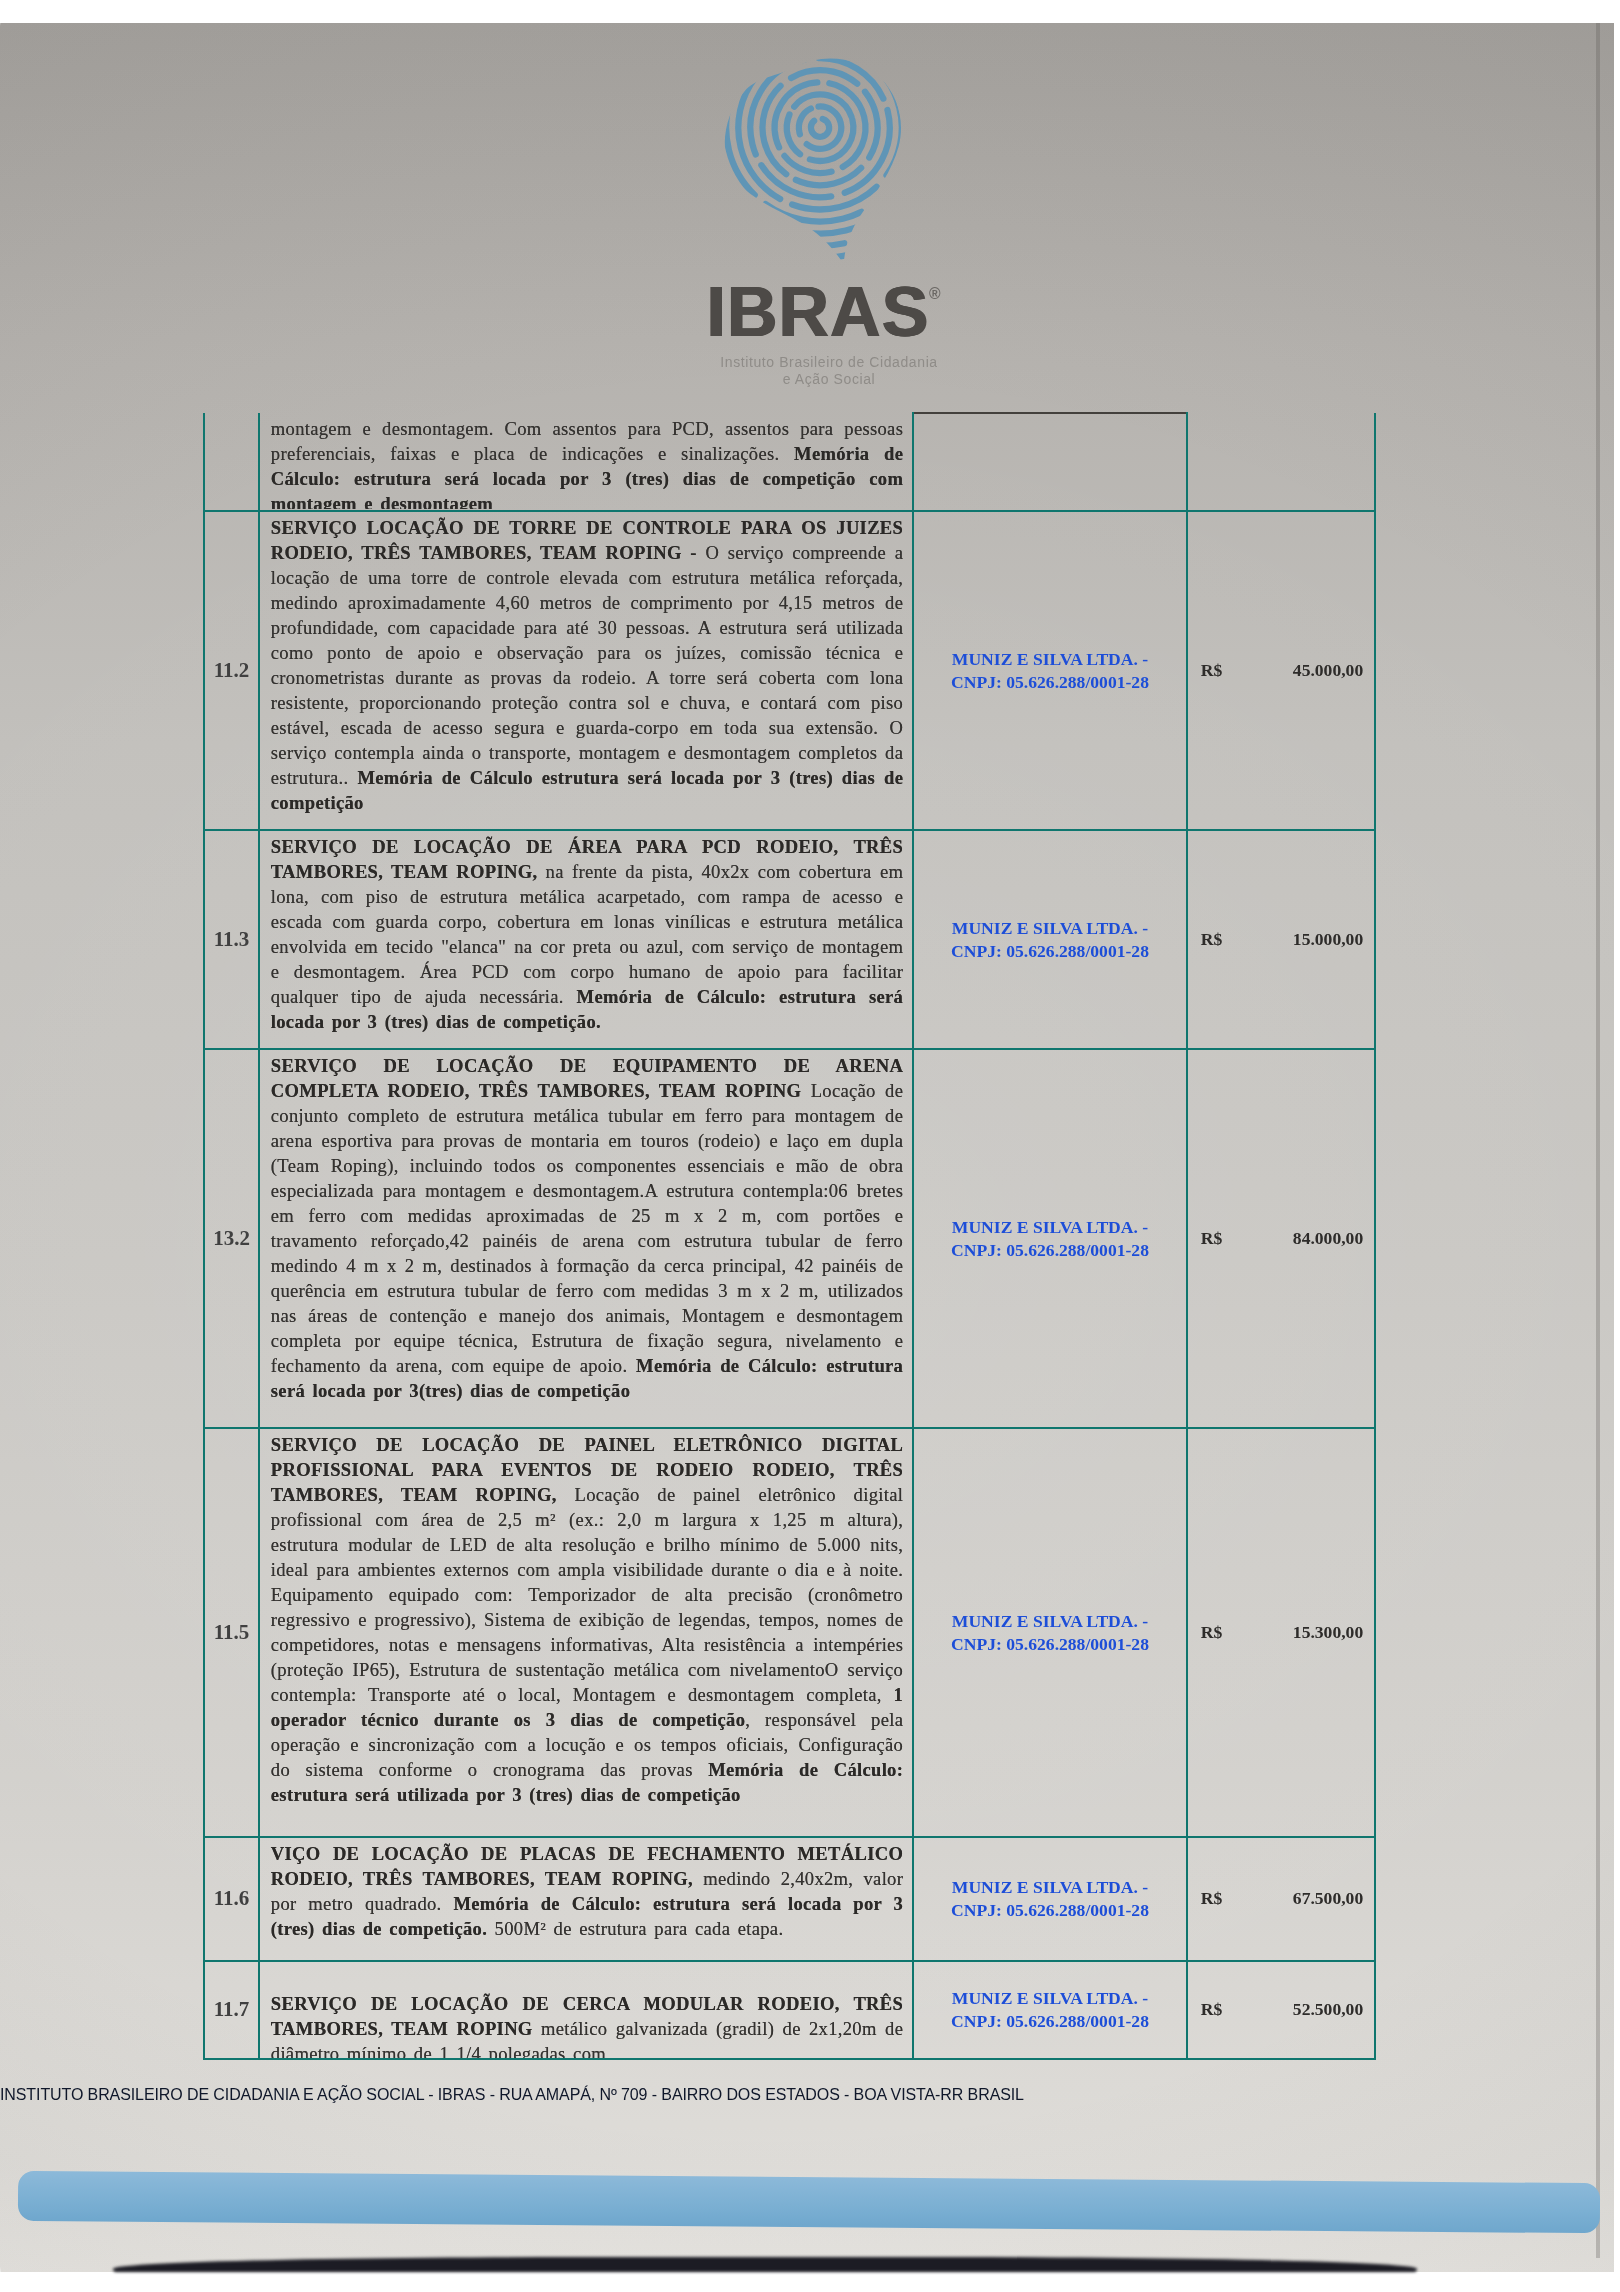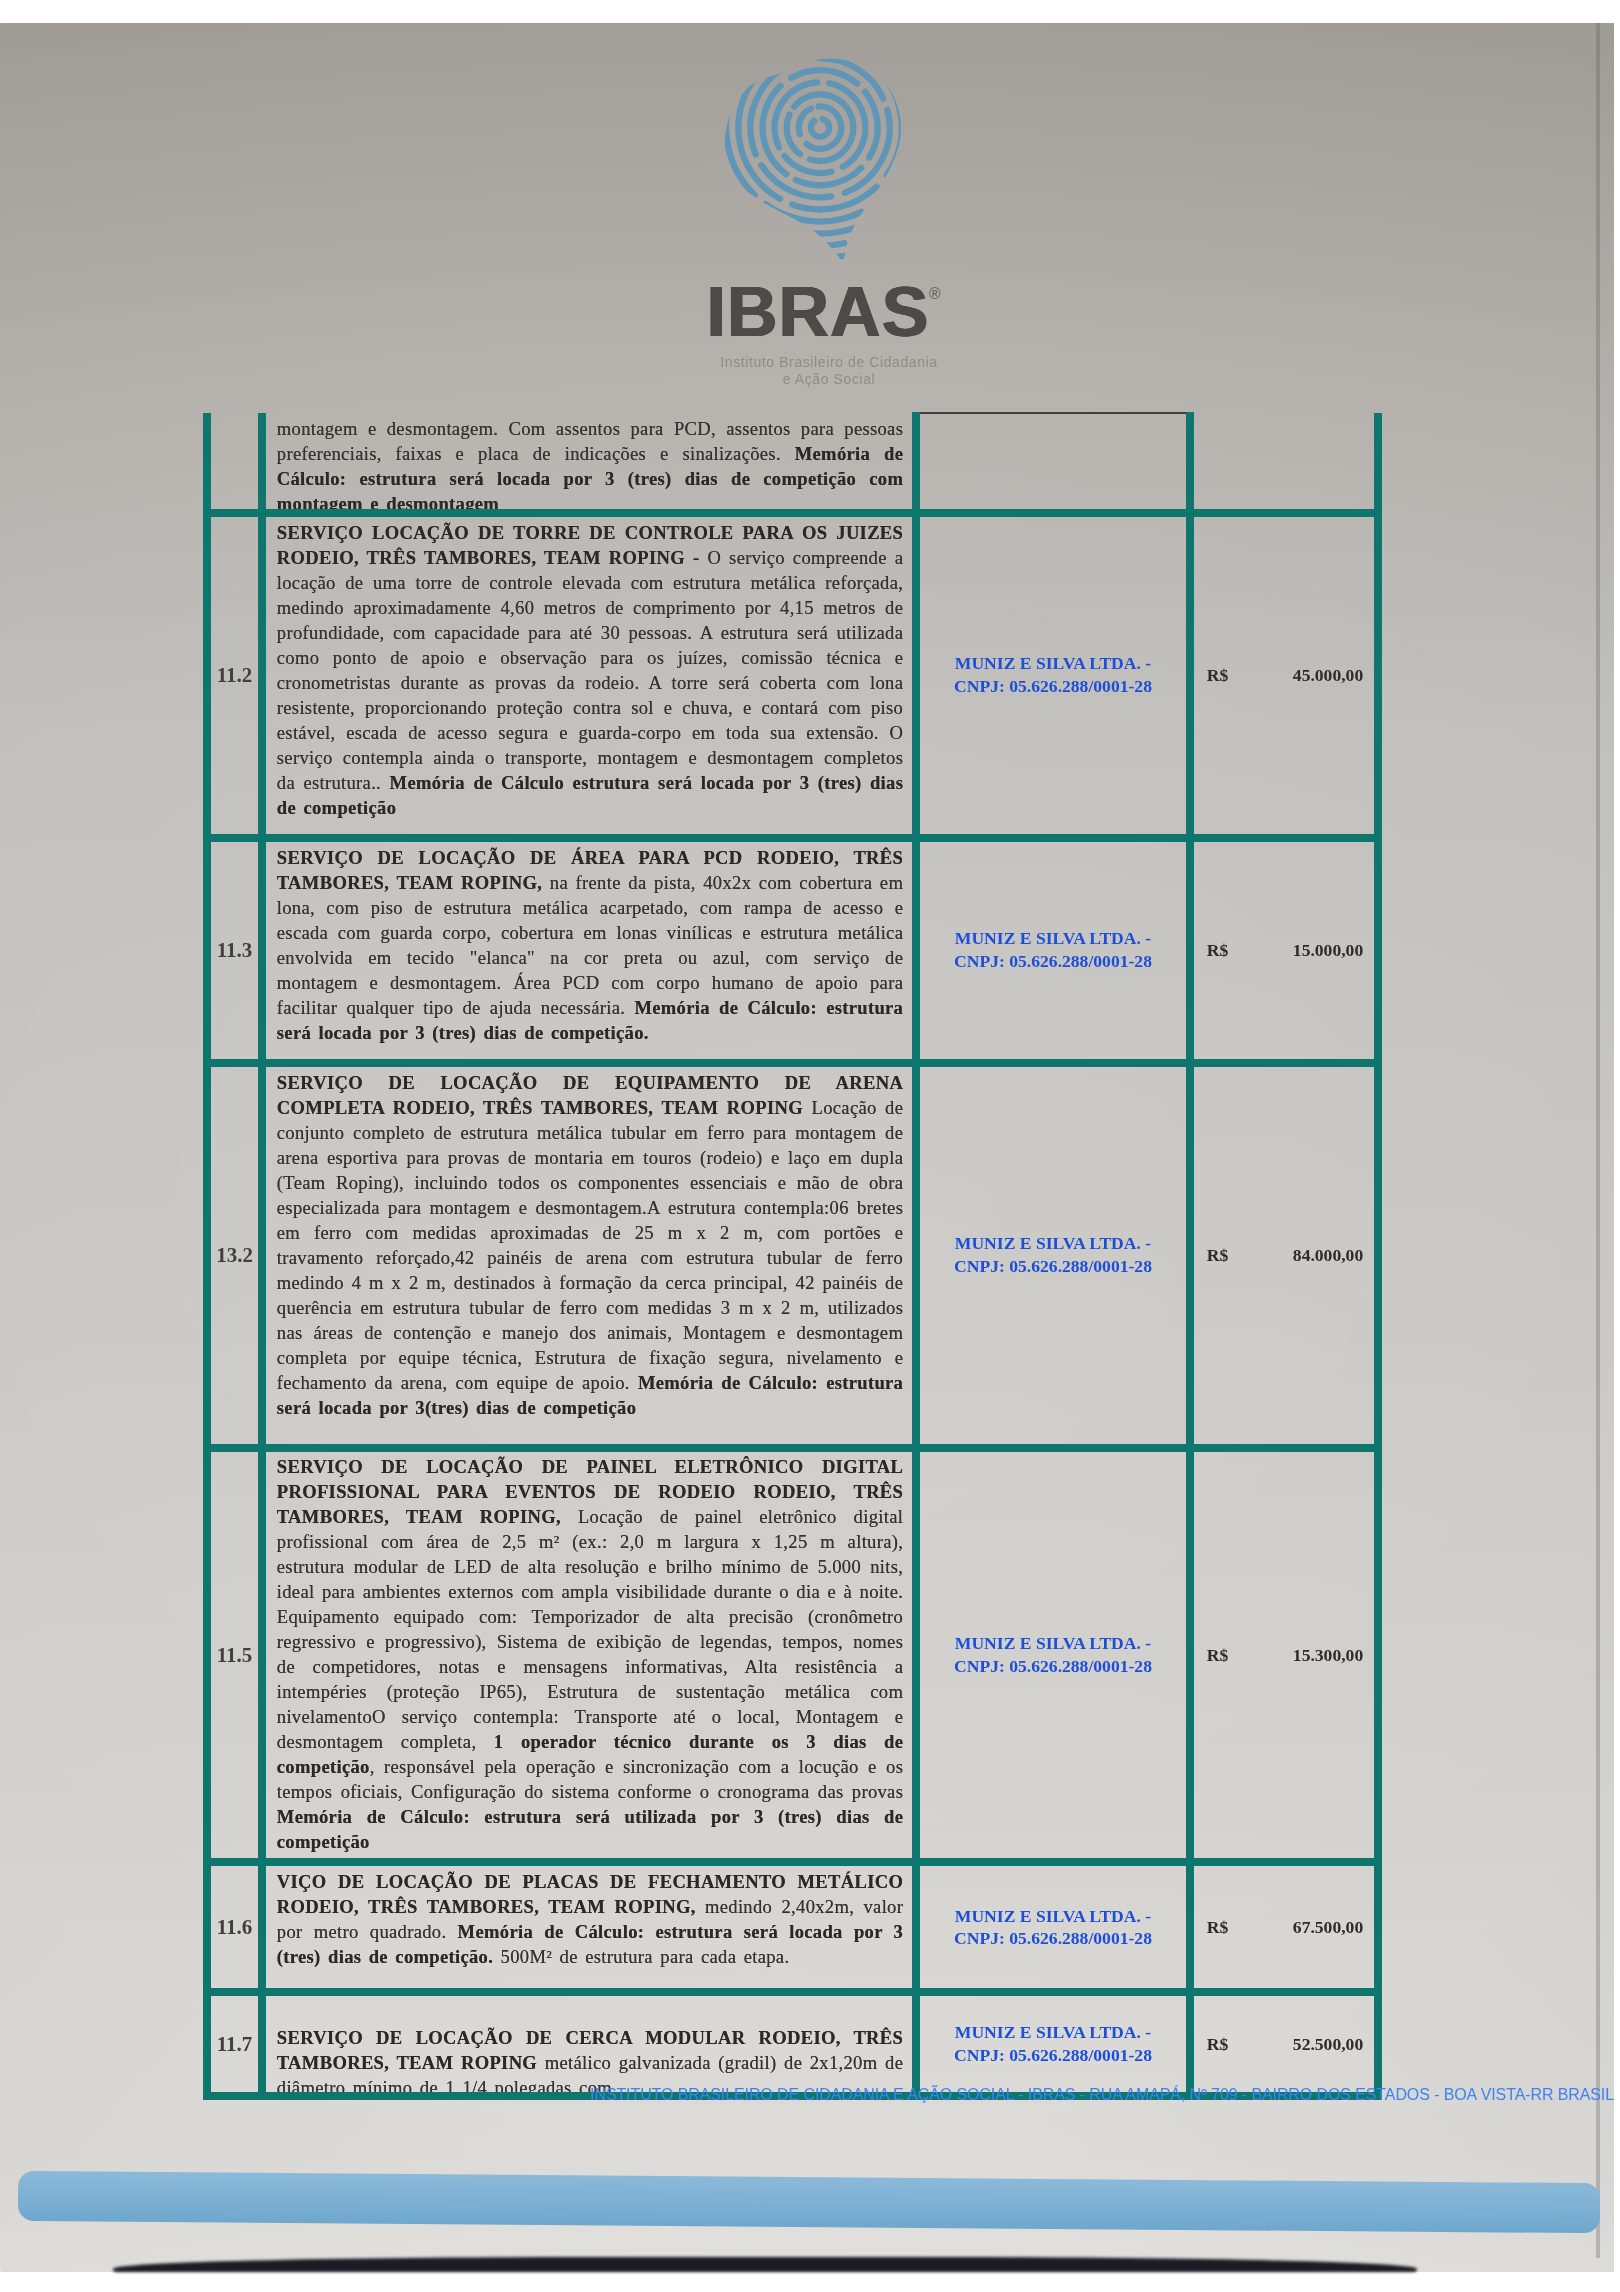--- a/index.html
+++ b/index.html
@@ -19,35 +19,35 @@
             font-size:70px;letter-spacing:1px;color:#4d4a47;
             text-shadow:1px 0 0 #4d4a47, -0.5px 0 0 #4d4a47;}
   .wordmark sup{font-size:15.7px;font-weight:bold;vertical-align:37px;letter-spacing:0;color:#6b6865;text-shadow:none;}
   .tagline{position:absolute;left:0;width:1658px;text-align:center;
            font-family:"Liberation Sans","DejaVu Sans",sans-serif;color:#8f8c88;
            font-size:14px;letter-spacing:0.6px;}
   .tagline.l1{top:354px;}
   .tagline.l2{top:371px;}
   
   table.doc{position:absolute;left:203px;top:412px;width:1171px;border-collapse:collapse;table-layout:fixed;}
-  table.doc td{border:8px solid #0f766e;vertical-align:middle;overflow:hidden;padding:0;}
+  table.doc td{border:2px solid #0f766e;vertical-align:middle;overflow:hidden;padding:0;}
   td.c-item{text-align:center;font-weight:bold;font-size:21px;color:#404040;}
   td.c-desc{vertical-align:top;}
   .desc-inner{padding:2.9px 8.8px 0 10.8px;overflow:hidden;text-align:justify;
               font-size:18.6px;line-height:25px;letter-spacing:0.3px;word-spacing:2.5px;color:#343230;
               text-shadow:0 0 0.6px rgba(46,44,42,0.75);}
   .desc-inner b{color:#2b2927;}
   td.c-supplier{text-align:center;font-weight:bold;font-size:17.6px;line-height:1.3;color:#1d4ed8;}
   .val{display:flex;justify-content:space-between;align-items:center;padding:0 10.8px 0 12.7px;
        font-weight:bold;font-size:17.6px;color:#2e2c2a;}
   tr.partial td{border-top:none;border-bottom-width:2.9px;}
   tr.partial td.c-supplier{border-top:2px solid #43403c;}
   
-  .footer-line{position:absolute;left:0;width:1614px;text-align:right;
-               font-family:"Liberation Sans","DejaVu Sans",sans-serif;color:#3b82f6;}
+  .footer-line{position:absolute;left:0;width:1614px;text-align:left;
+               font-family:"Liberation Sans","DejaVu Sans",sans-serif;color:#0f172a;}
   .footer-line.f1{top:2086px;font-size:16px;letter-spacing:-0.1px;}
   .footer-line.f2{top:2118px;font-size:16px;letter-spacing:0.1px;}
   
   .blue-bar{position:absolute;left:17.6px;top:2177px;width:1582px;height:50px;border-radius:15.7px;
             background:linear-gradient(180deg,#8cb9d9 0%,#7cb0d3 55%,#6fa7cd 100%);
             transform:rotate(0.45deg);}
   .bottom-shadow{position:absolute;left:113px;top:2257px;width:1304px;height:14.7px;background:#1c1c24;
                  border-radius:45% 45% 3.9px 3.9px / 100% 100% 3.9px 3.9px;filter:blur(1.5px);}
 </style>
 </head>

